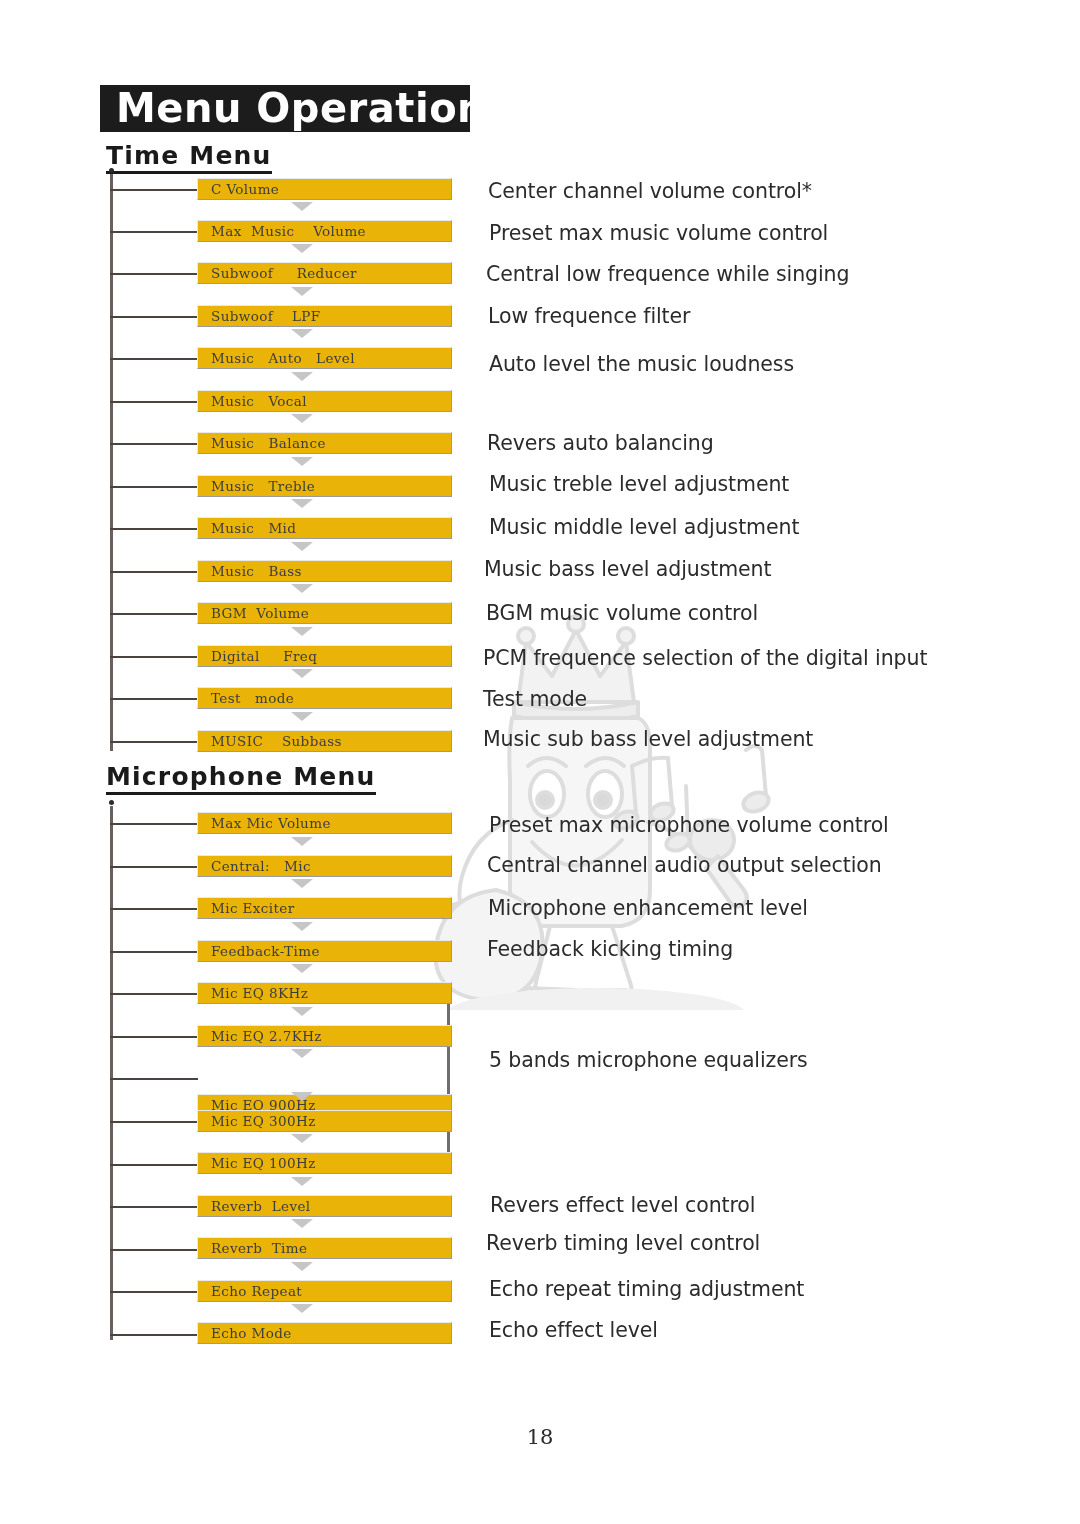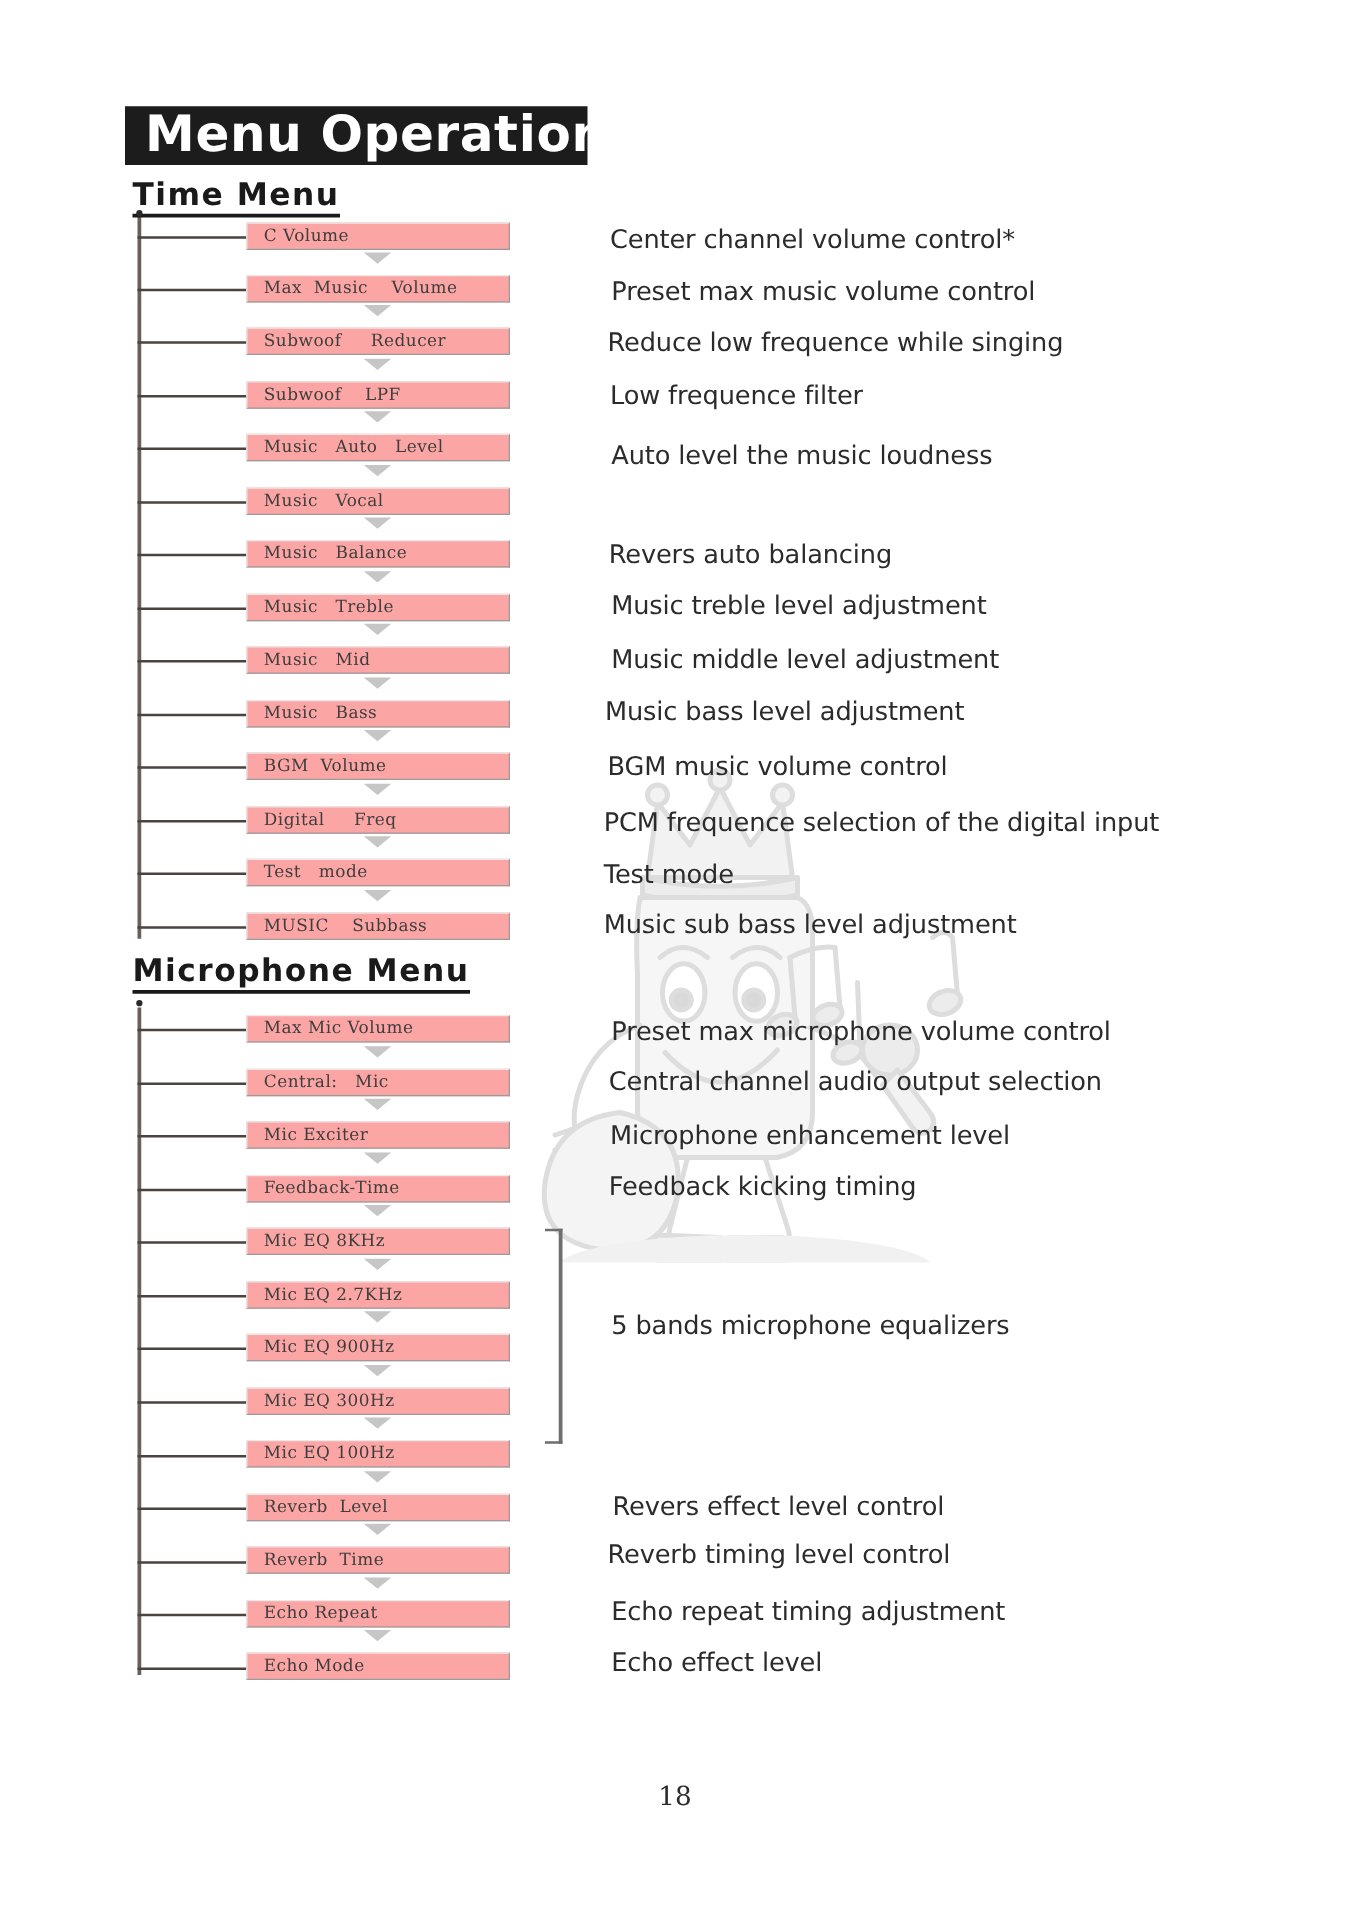--- a/index.html
+++ b/index.html
@@ -94,23 +94,23 @@
     height: 5px;
     border-radius: 50%;
     background: #2a2a2a;
     z-index: 3;
   }
 
   
   .menu-box {
     position: absolute;
     left: 197px;
-    width: 211px;
+    width: 255px;
     height: 22px;
-    background: #fca5a5;
+    background: #eab308;
     border-top: 1px solid #e9e9e9;
     border-left: 1px solid #e9e9e9;
     border-right: 1px solid #9a9a9a;
     border-bottom: 1px solid #9a9a9a;
     box-sizing: border-box;
     z-index: 4;
   }
   .menu-box .mb-label {
     position: absolute;
     left: 13px;
@@ -315,21 +315,21 @@
     <span class="mb-label">Test   mode</span>
   </div>
   <div class="arrow-down" style="top:712px;"></div>
 
   <div class="menu-box" style="top:730px;">
     <span class="mb-label">MUSIC    Subbass</span>
   </div>
 
   <div class="desc" style="left:488px; top:179px;">Center channel volume control*</div>
   <div class="desc" style="left:489px; top:221px;">Preset max music volume control</div>
-  <div class="desc" style="left:486px; top:262px;">Reduce low frequence while singing</div>
+  <div class="desc" style="left:486px; top:262px;">Central low frequence while singing</div>
   <div class="desc" style="left:488px; top:304px;">Low frequence filter</div>
   <div class="desc" style="left:489px; top:352px;">Auto level the music loudness</div>
   <div class="desc" style="left:487px; top:431px;">Revers auto balancing</div>
   <div class="desc" style="left:489px; top:472px;">Music treble level adjustment</div>
   <div class="desc" style="left:489px; top:515px;">Music middle level adjustment</div>
   <div class="desc" style="left:484px; top:557px;">Music bass level adjustment</div>
   <div class="desc" style="left:486px; top:601px;">BGM music volume control</div>
   <div class="desc" style="left:483px; top:646px;">PCM frequence selection of the digital input</div>
   <div class="desc" style="left:483px; top:687px;">Test mode</div>
   <div class="desc" style="left:483px; top:727px;">Music sub bass level adjustment</div>
@@ -376,21 +376,21 @@
   <div class="menu-box" style="top:982px;">
     <span class="mb-label">Mic EQ 8KHz</span>
   </div>
   <div class="arrow-down" style="top:1007px;"></div>
 
   <div class="menu-box" style="top:1025px;">
     <span class="mb-label">Mic EQ 2.7KHz</span>
   </div>
   <div class="arrow-down" style="top:1049px;"></div>
 
-  <div class="menu-box" style="top:1067px;">
+  <div class="menu-box" style="top:1094px;">
     <span class="mb-label">Mic EQ 900Hz</span>
   </div>
   <div class="arrow-down" style="top:1092px;"></div>
 
   <div class="menu-box" style="top:1110px;">
     <span class="mb-label">Mic EQ 300Hz</span>
   </div>
   <div class="arrow-down" style="top:1134px;"></div>
 
   <div class="menu-box" style="top:1152px;">

